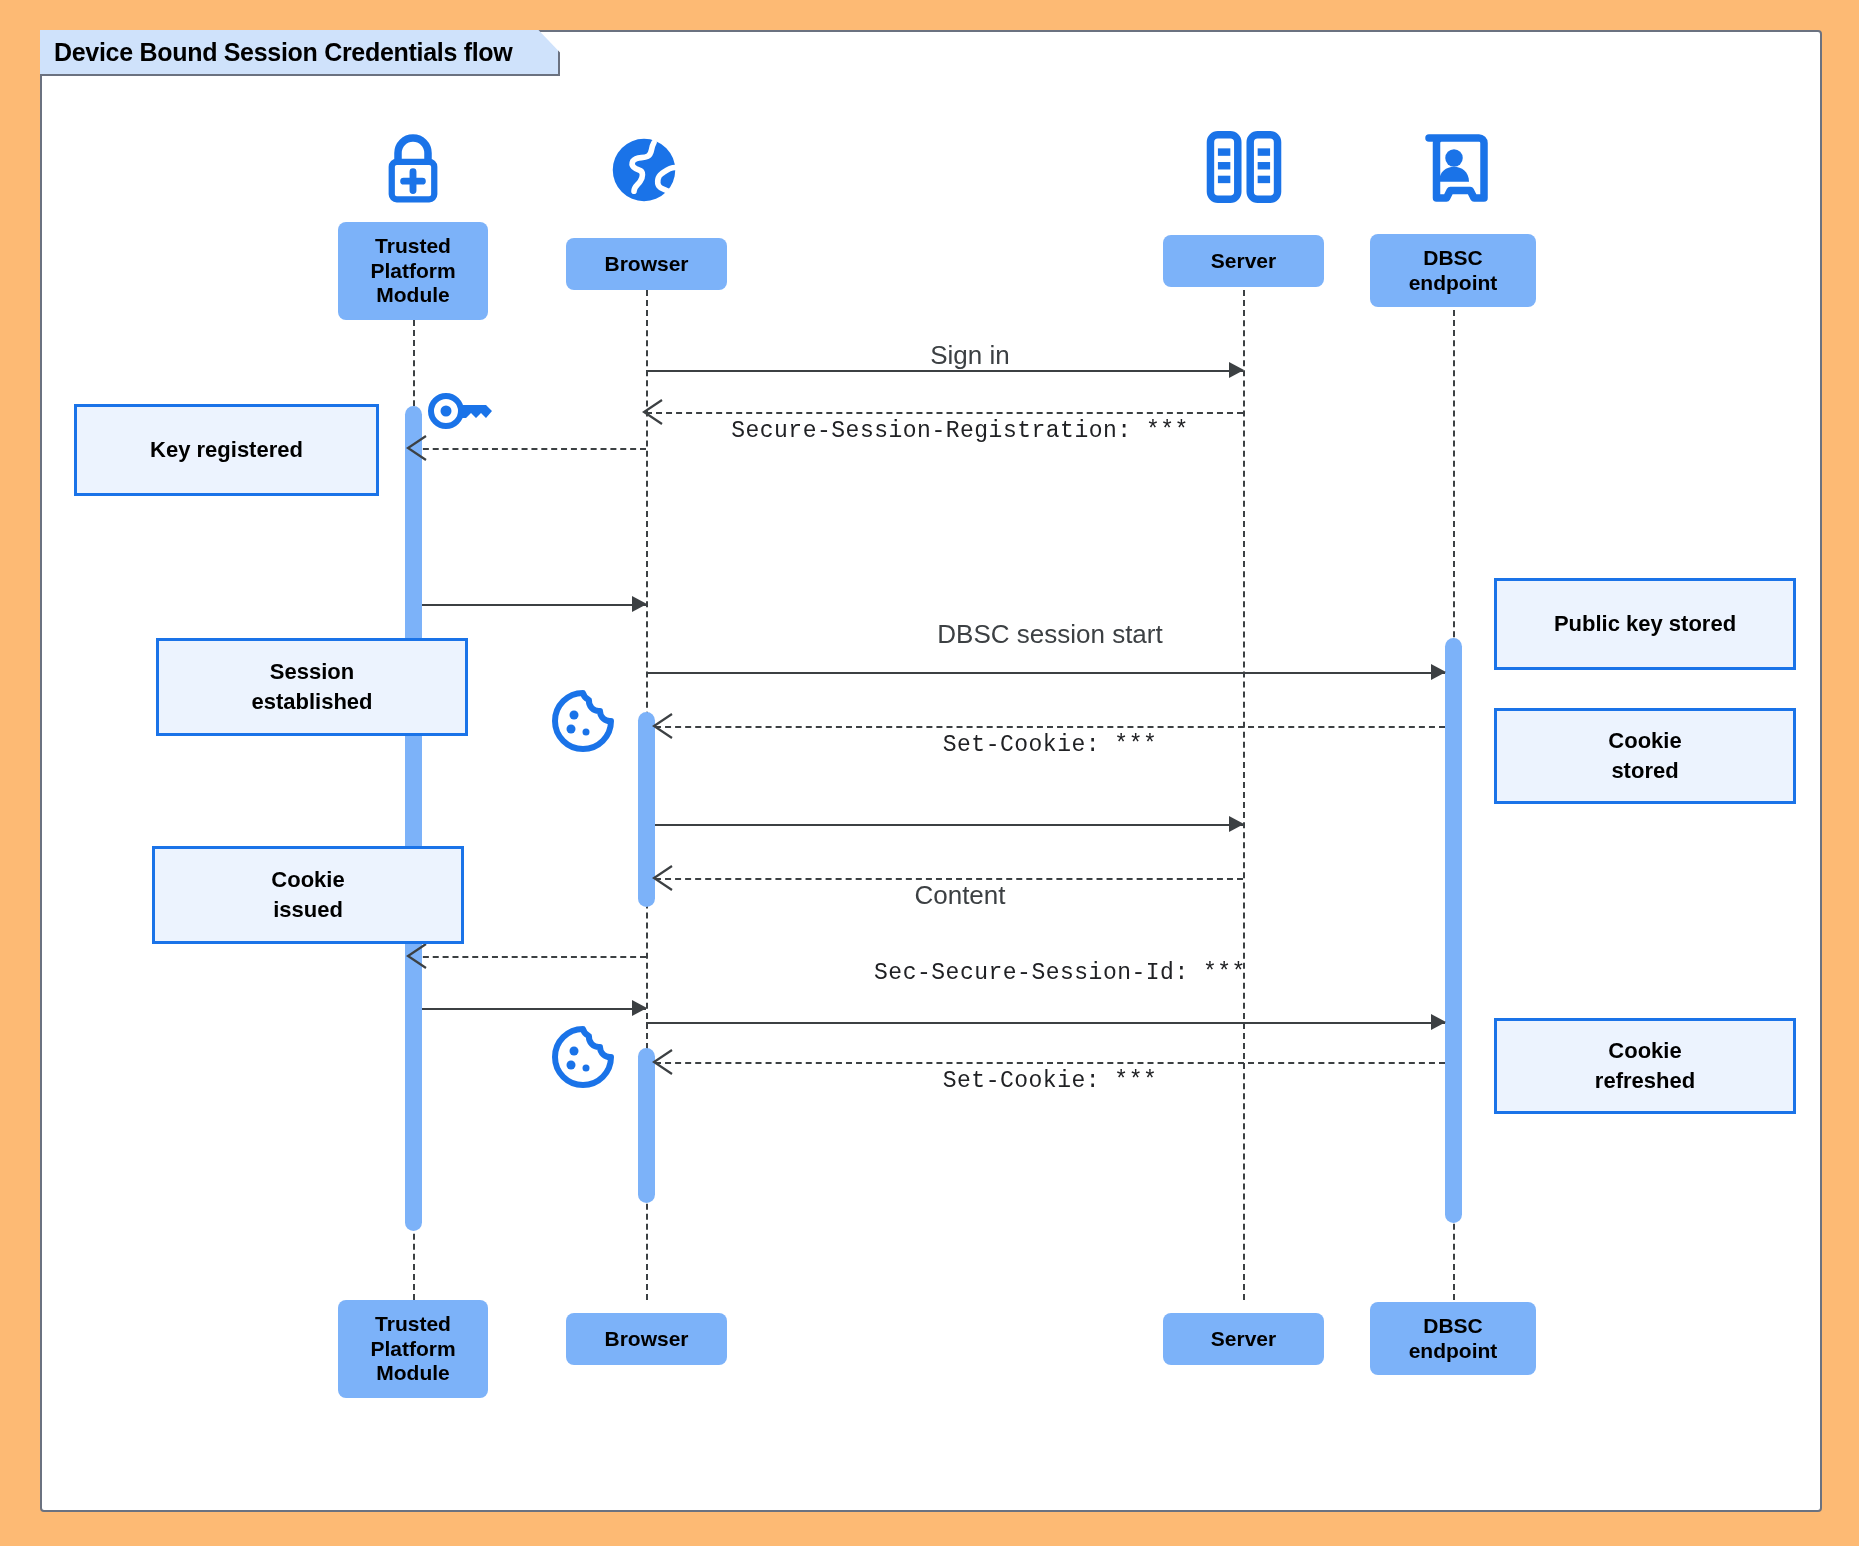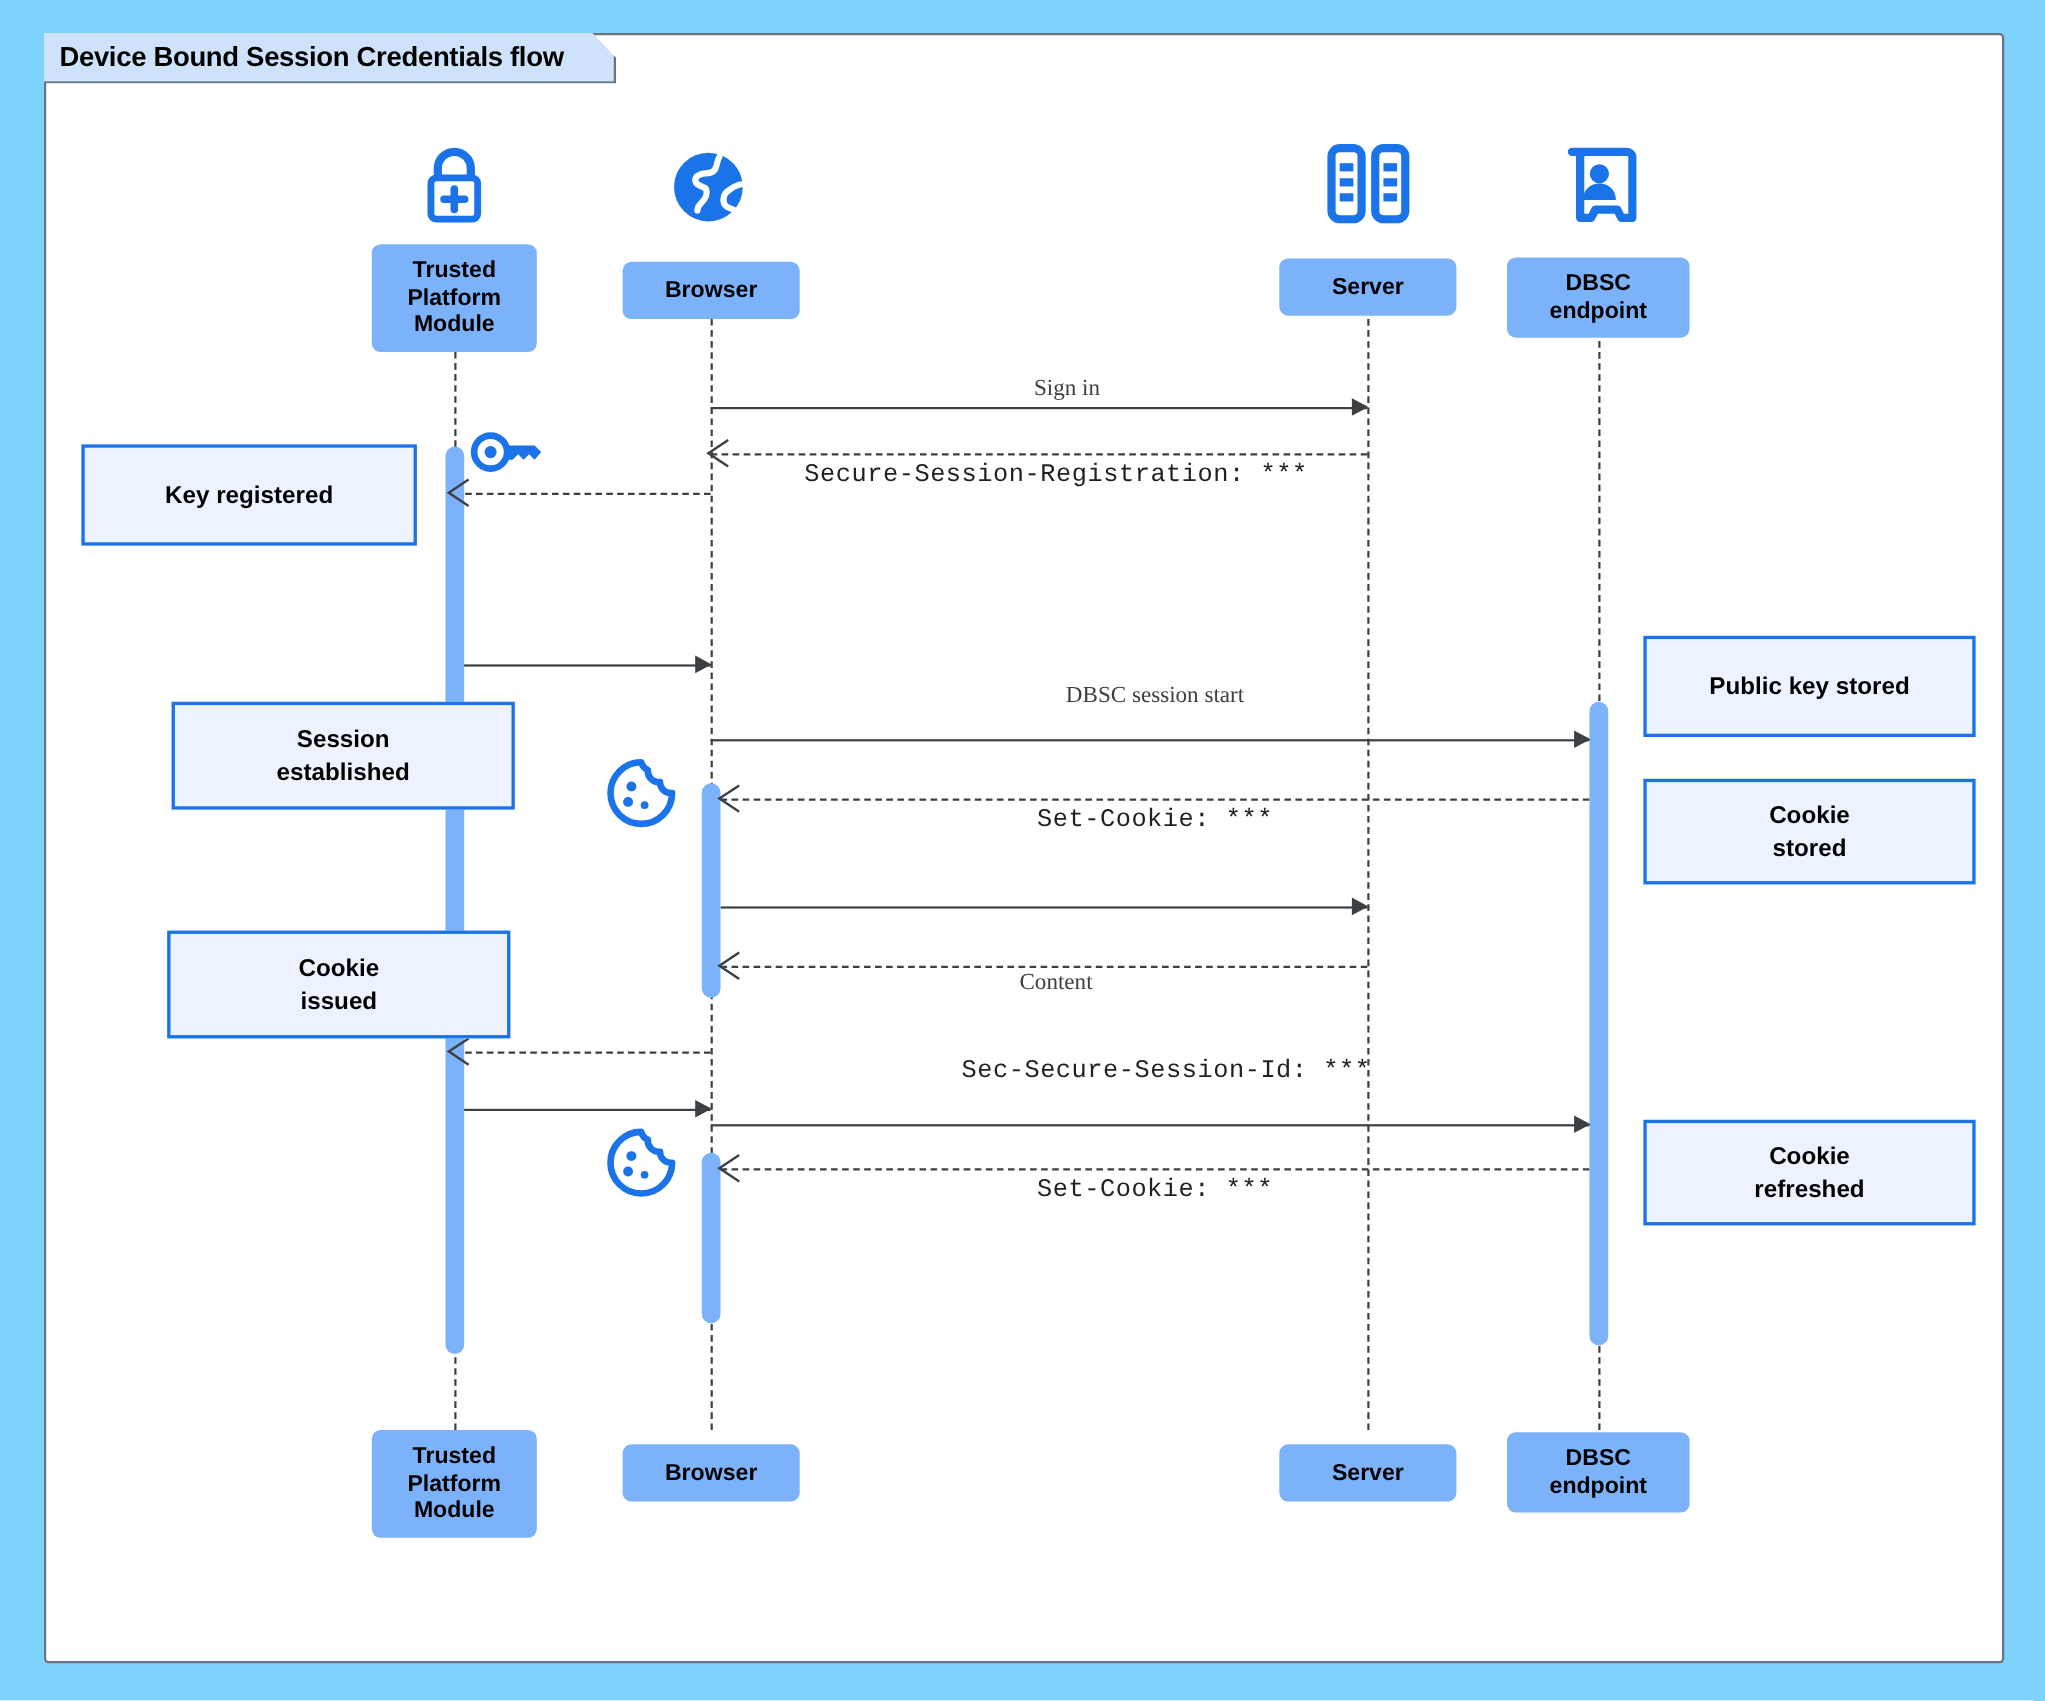--- a/index.html
+++ b/index.html
@@ -6,21 +6,21 @@
     margin: 0;
     padding: 0;
     background: #ffffff;
     font-family: "Liberation Sans", sans-serif;
   }
   #stage {
     position: relative;
     width: 1859px;
     height: 1546px;
     overflow: hidden;
-    background: #7dd3fc;
+    background: #fdba74;
   }
   
   #frame {
     position: absolute;
     left: 40px;
     top: 30px;
     width: 1782px;
     height: 1482px;
     border: 2px solid #6b7280;
     border-radius: 4px;
@@ -132,22 +132,22 @@
 
   
   .msg-label {
     position: absolute;
     text-align: center;
     color: #3c4043;
     z-index: 4;
     white-space: nowrap;
   }
   .msg-label .sans {
-    font-family: Liberation Serif, serif;
-    font-size: 21px;
+    font-family: Liberation Sans, sans-serif;
+    font-size: 26px;
     color: #3c4043;
     display: block;
   }
   .msg-label .mono {
     font-family: "Liberation Mono", monospace;
     font-size: 23px;
     color: #202124;
     display: block;
     letter-spacing: 0.5px;
   }

